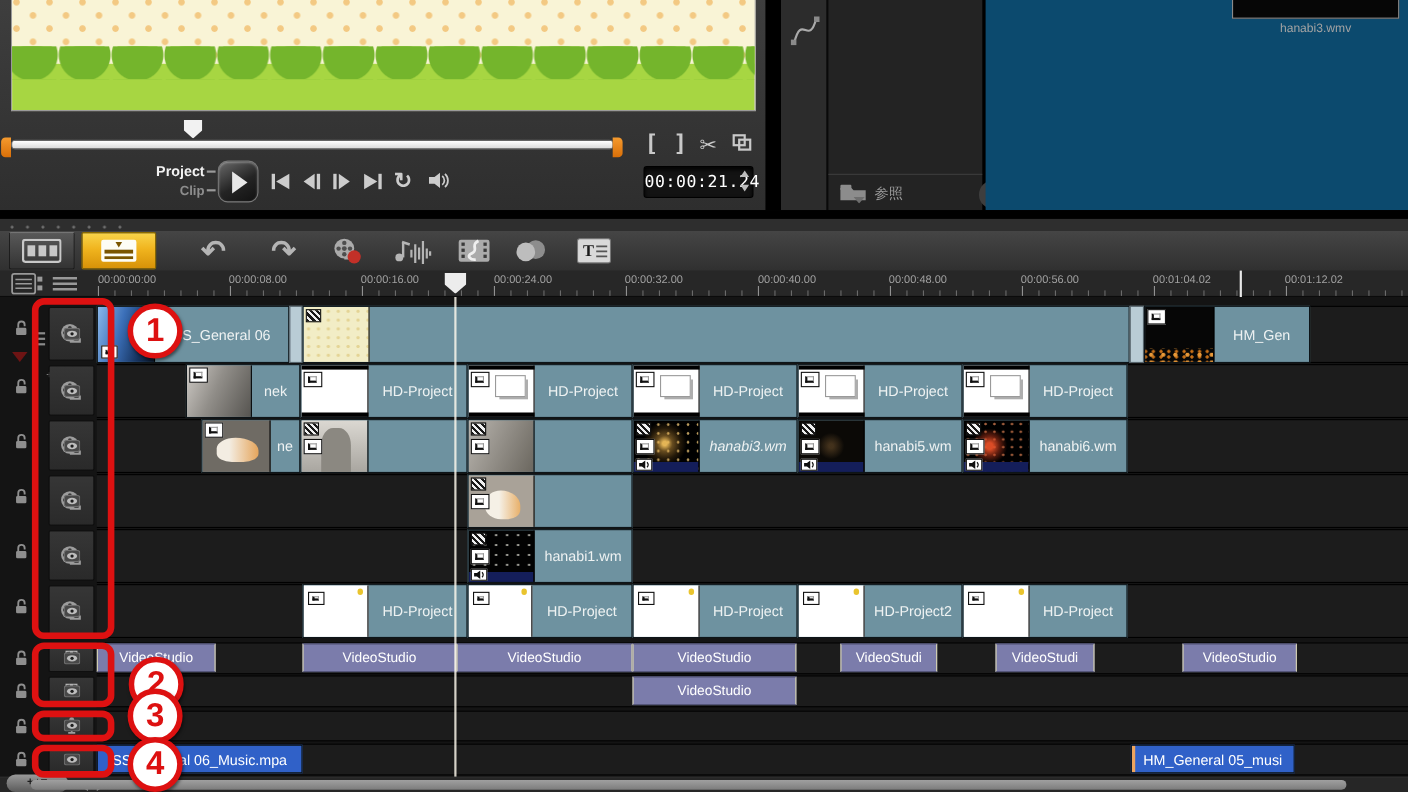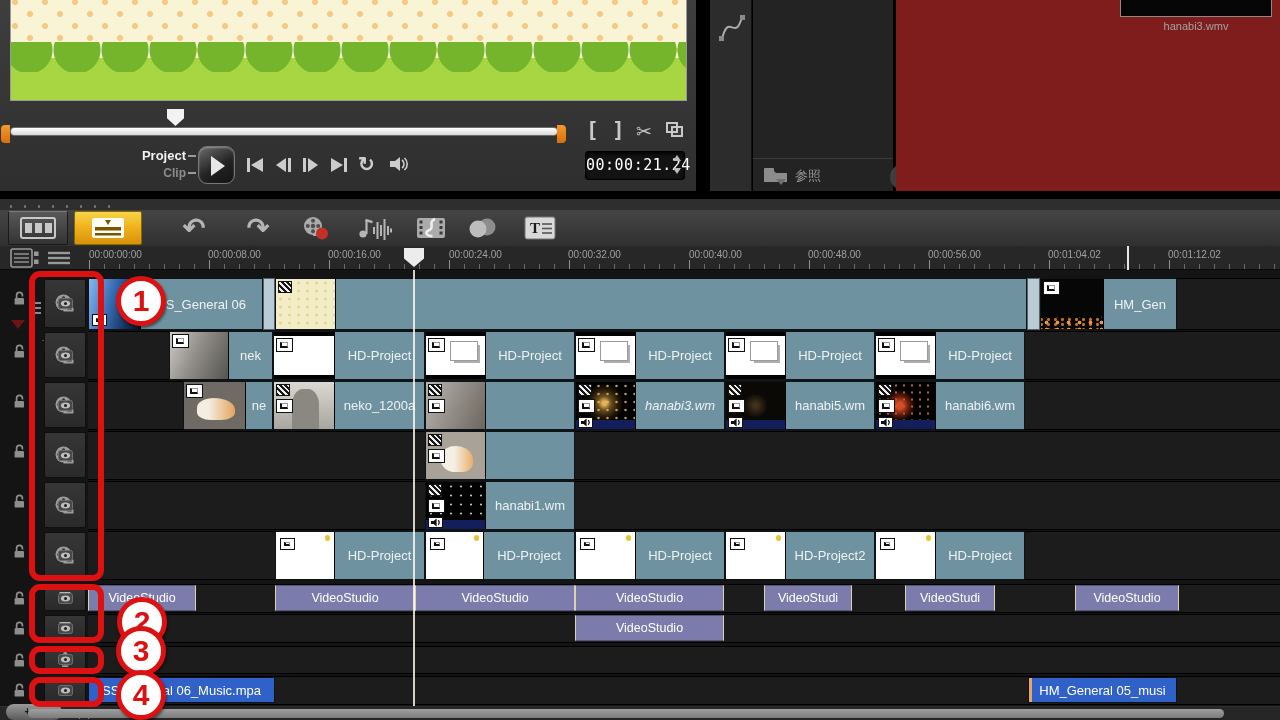--- a/index.html
+++ b/index.html
@@ -45,21 +45,21 @@
   .tc-spin{left:671px;top:153px;}
 
   
   #right-top{left:696px;top:0;width:584px;height:191px;background:#000;}
   .rt-sidebar{left:14px;top:0;width:42px;height:191px;background:#2c2c2c;border-right:1px solid #111;}
   .rt-nav{left:57px;top:0;width:140px;height:191px;background:#232323;}
   .rt-nav-bottom{left:0;bottom:0;width:140px;height:33px;border-top:1px solid #3c3c3c;}
   .browse-label{left:42px;top:8px;color:#9a9a9a;font-size:13px;}
   .collapse-btn{left:194px;top:164px;width:30px;height:26px;background:#3e3e3e;border-radius:13px;color:#c8c8c8;
     font-size:15px;text-align:center;line-height:24px;font-weight:bold;}
-  .rt-library{left:200px;top:0;width:384px;height:191px;background:#7f1d1d;}
+  .rt-library{left:200px;top:0;width:384px;height:191px;background:#0c4a6e;}
   .lib-thumb{top:-4px;height:21px;background:#060606;border:1px solid #8a8a8a;}
   .lib-label{top:20px;width:150px;text-align:center;color:#a3a3a3;font-size:11px;}
 
   #band{left:0;top:191px;width:1280px;height:8px;background:#000;}
 
   
   #tl{left:0;top:199px;width:1280px;height:521px;background:#2e2e2e;}
   .grip{left:4px;top:4px;width:112px;height:7px;
     background-image:radial-gradient(circle,#6e6e6e 1.1px,rgba(0,0,0,0) 1.6px);background-size:14px 7px;}
   .tl-toolbar{left:0;top:11px;width:1280px;height:36px;background:linear-gradient(#454545,#303030);}
@@ -491,21 +491,21 @@
           </div>
           <div class="cl" style="left: 54px;">SS_General 06</div>
         </div>
         <div class="clip trans" style="left: 263px; top: 8px; width: 12px; height: 52px;"></div>
         <div class="clip v" style="left: 275px; top: 8px; width: 752px; height: 52px;">
           <div class="thumb t-cream" style="width: 60px;">
             <div class="badge checker"></div>
           </div>
         </div>
         <div class="clip trans" style="left: 1027px; top: 8px; width: 13px; height: 52px;"></div>
-        <div class="clip v" style="left: 1040px; top: 8px; width: 137px; height: 52px;">
+        <div class="clip v" style="left: 1040px; top: 8px; width: 151px; height: 52px;">
           <div class="thumb t-night" style="width: 63px;">
             <div class="lights"></div>
             <div class="badge frame">
               <i></i>
             </div>
           </div>
           <div class="cl" style="left: 65px;">HM_Gen</div>
         </div>
         <div class="row-strip" style="top: 61px; height: 49px;"></div>
         <div class="lock" style="top: 74px;">
@@ -615,21 +615,20 @@
           </div>
           <div class="cl" style="left: 64px;">ne</div>
         </div>
         <div class="clip v" style="left: 273px; top: 111px; width: 152px; height: 49px;">
           <div class="thumb t-catback" style="width: 61px;">
             <div class="badge checker"></div>
             <div class="badge frame">
               <i></i>
             </div>
           </div>
-          <div class="cl" style="left: 63px;">neko_1200a</div>
         </div>
         <div class="clip v" style="left: 425px; top: 111px; width: 150px; height: 49px;">
           <div class="thumb t-cattabby" style="width: 60px;">
             <div class="badge checker"></div>
             <div class="badge frame">
               <i></i>
             </div>
           </div>
         </div>
         <div class="clip v" style="left: 575px; top: 111px; width: 150px; height: 49px;">

